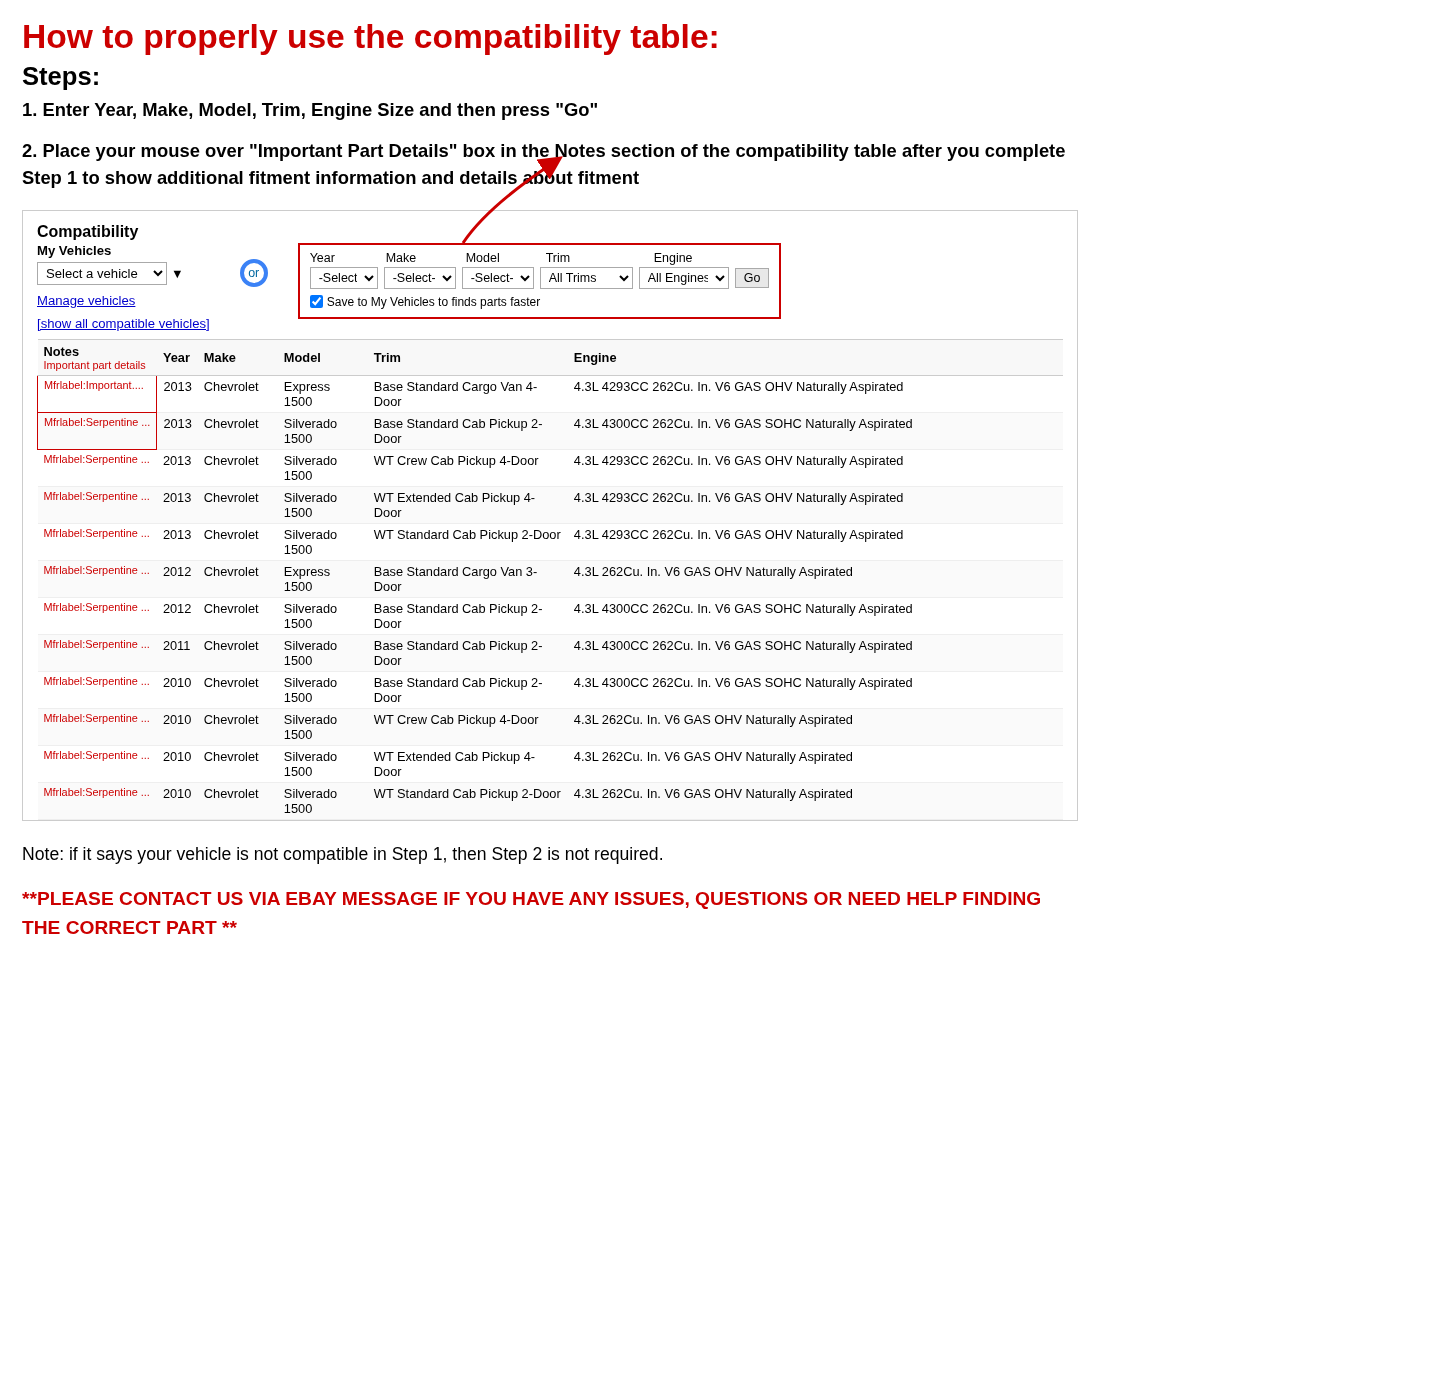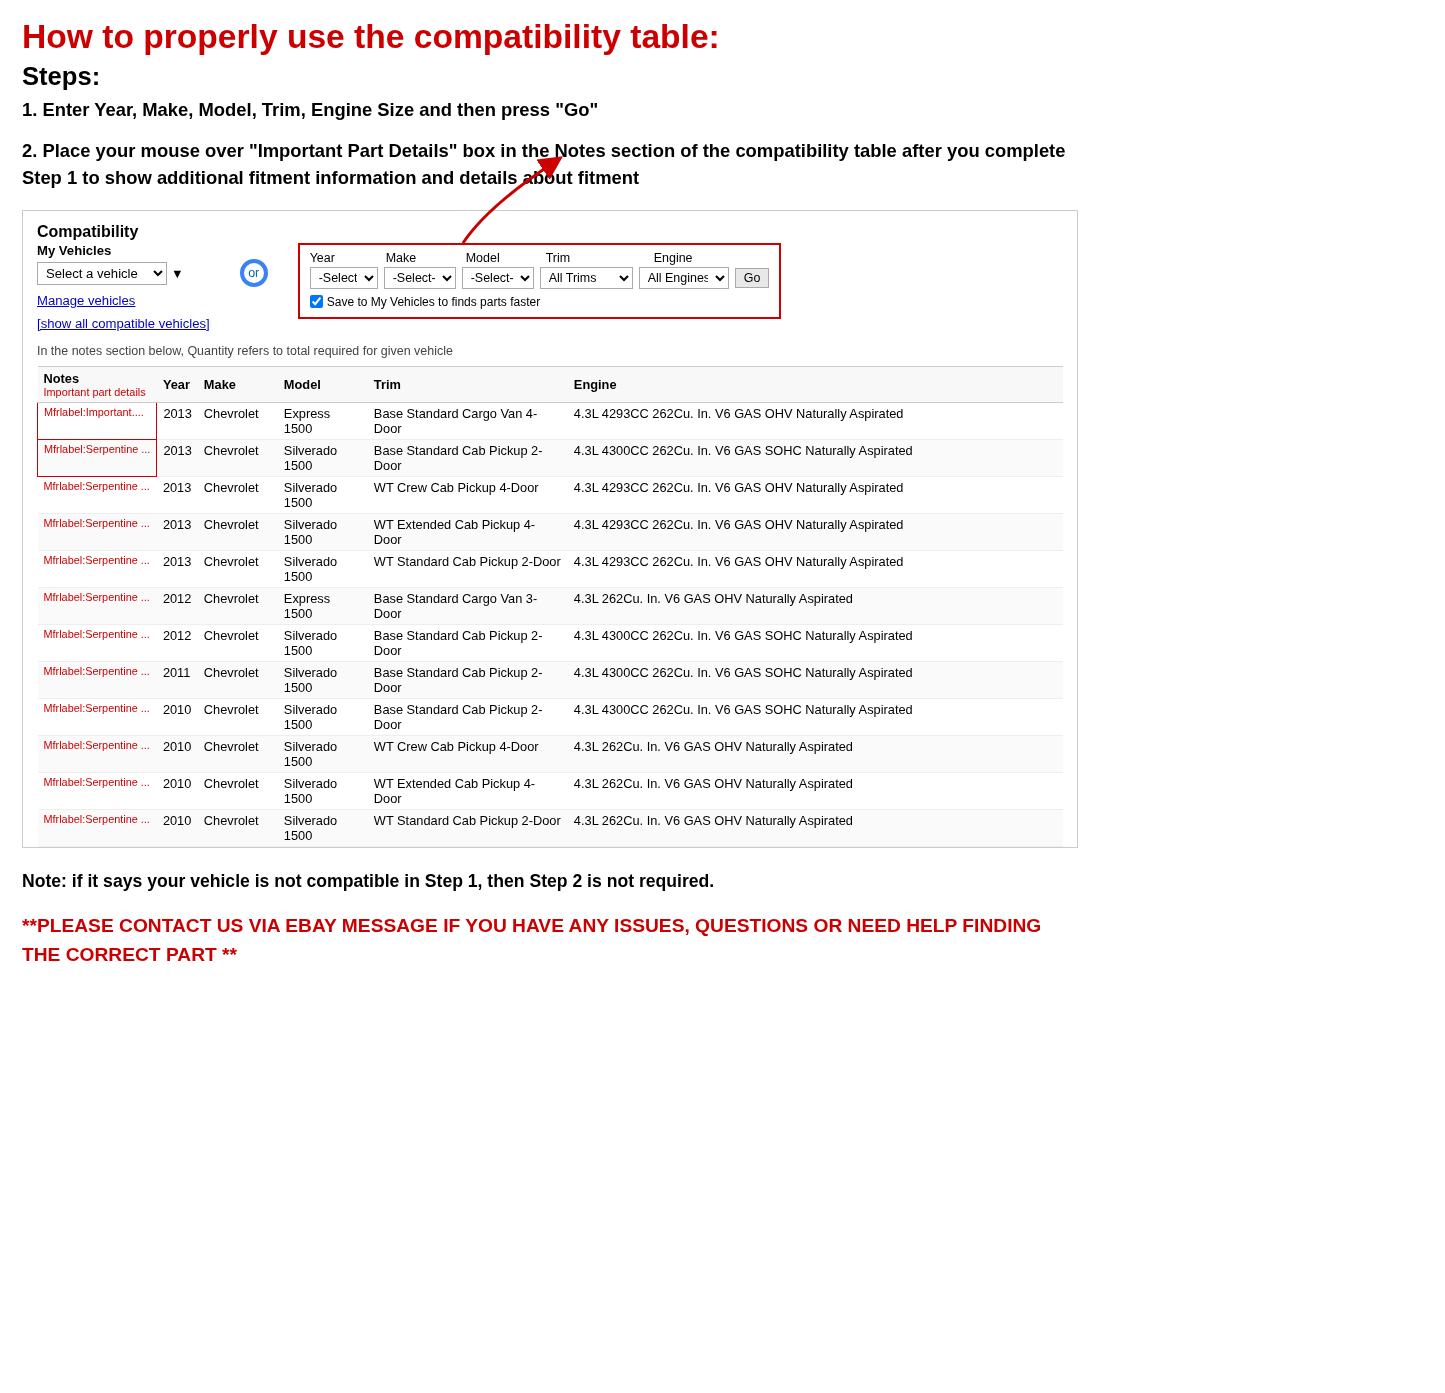--- a/index.html
+++ b/index.html
@@ -185,21 +185,21 @@
       font-size: 0.85em;
     }
     .notes-header-sub {
       color: #cc0000;
       font-weight: normal;
       font-size: 0.85em;
       display: block;
     }
     .note-text {
       font-size: 1.1em;
-      font-weight: bold;
+      font-weight: normal;
       margin: 20px 0 18px 0;
       line-height: 1.5;
     }
     .contact-text {
       color: #cc0000;
       font-size: 1.2em;
       font-weight: bold;
       line-height: 1.5;
       margin-top: 10px;
     }
@@ -290,21 +290,20 @@
           <button class="go-btn">Go</button>
         </div>
         <div class="save-vehicles-row">
           <input type="checkbox" checked="" style="">
           <label>Save to My Vehicles to finds parts faster</label>
         </div>
       </div>
     </div>
   </div>
 
-  <div class="compat-note">In the notes section below, Quantity refers to total required for given vehicle</div>
 
   <table class="compat-table">
     <thead>
       <tr>
         <th class="label-col">
           <span>Notes</span>
           <span class="notes-header-sub">Important part details</span>
         </th>
         <th class="year-col">Year</th>
         <th class="make-col">Make</th>

